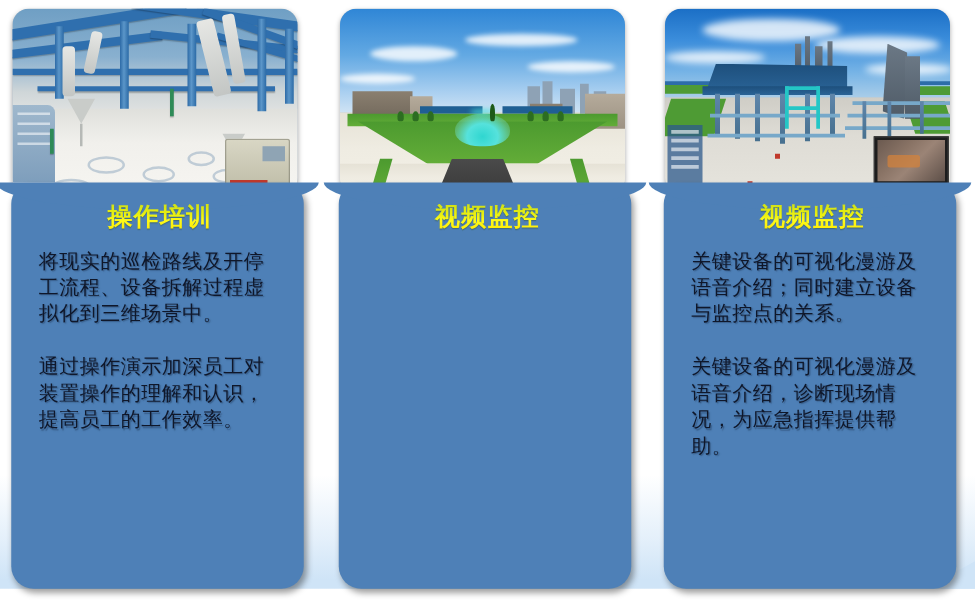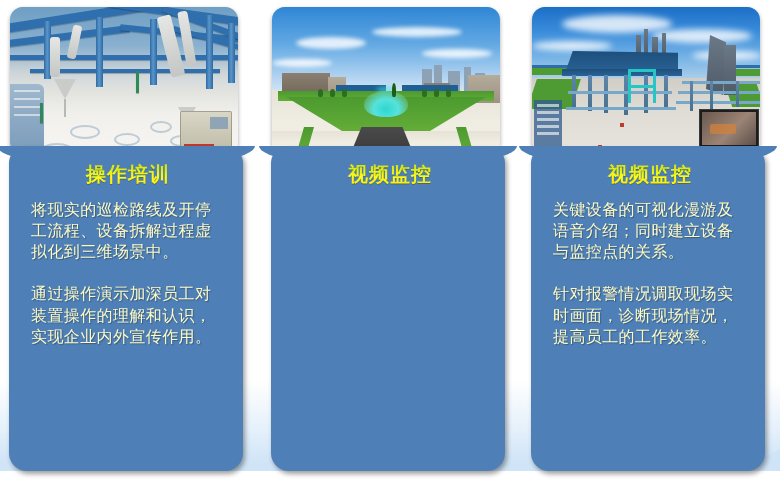--- a/index.html
+++ b/index.html
@@ -89,21 +89,21 @@
     color: #f2f21a;
     background: linear-gradient(to bottom, #cfe017 0%, #e9ef10 38%, #fdfa1a 62%, #ffe800 100%);
     -webkit-background-clip: text;
     background-clip: text;
     -webkit-text-fill-color: transparent;
     text-shadow: none;
     filter: drop-shadow(0 1px 0 rgba(40,70,30,0.35));
   }
   .card-body p {
     margin: 0;
-    color: #fef9c3;
+    color: #0f172a;
     font-size: 16px;
     line-height: 1.32;
     letter-spacing: 0.4px;
     text-shadow: 1px 1px 1px rgba(35,60,95,0.55);
   }
   .card-body p + p { margin-top: 1.32em; }
 
   
   .t1-sky {
     position: absolute; inset: 0;
@@ -359,21 +359,21 @@
         <s></s>
           <b></b>
       </div>
     </div>
 
     <div class="panel">
       <div class="panel-inner">
         <div class="card-title">操作培训</div>
         <div class="card-body">
           <p>将现实的巡检路线及开停工流程、设备拆解过程虚拟化到三维场景中。</p>
-          <p>通过操作演示加深员工对装置操作的理解和认识，实现企业内外宣传作用。</p>
+          <p>通过操作演示加深员工对装置操作的理解和认识，提高员工的工作效率。</p>
         </div>
       </div>
     </div>
   </div>
 
   <div class="card c2">
 
     <div class="thumb">
       <div class="t2-sky"></div>
       <div class="t2-cloud" style="left:24px;  top:30px; width:70px;  height:12px;"></div>
@@ -494,19 +494,19 @@
           <span></span>
         </div>
       </div>
     </div>
 
     <div class="panel">
       <div class="panel-inner">
         <div class="card-title">视频监控</div>
         <div class="card-body">
           <p>关键设备的可视化漫游及语音介绍；同时建立设备与监控点的关系。</p>
-          <p>针对报警情况调取现场实时画面，诊断现场情况，提高员工的工作效率。</p>
+          <p>关键设备的可视化漫游及语音介绍，诊断现场情况，为应急指挥提供帮助。</p>
         </div>
       </div>
     </div>
   </div>
 
 </div>
 
 </body></html>

